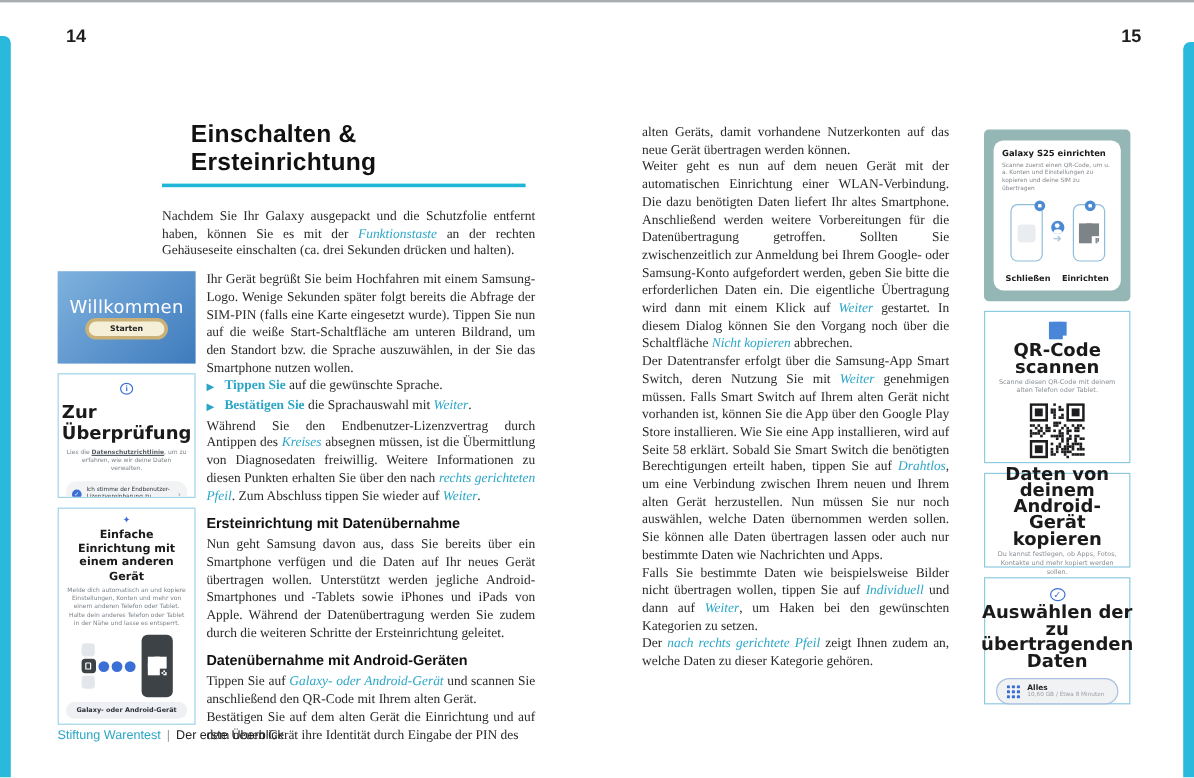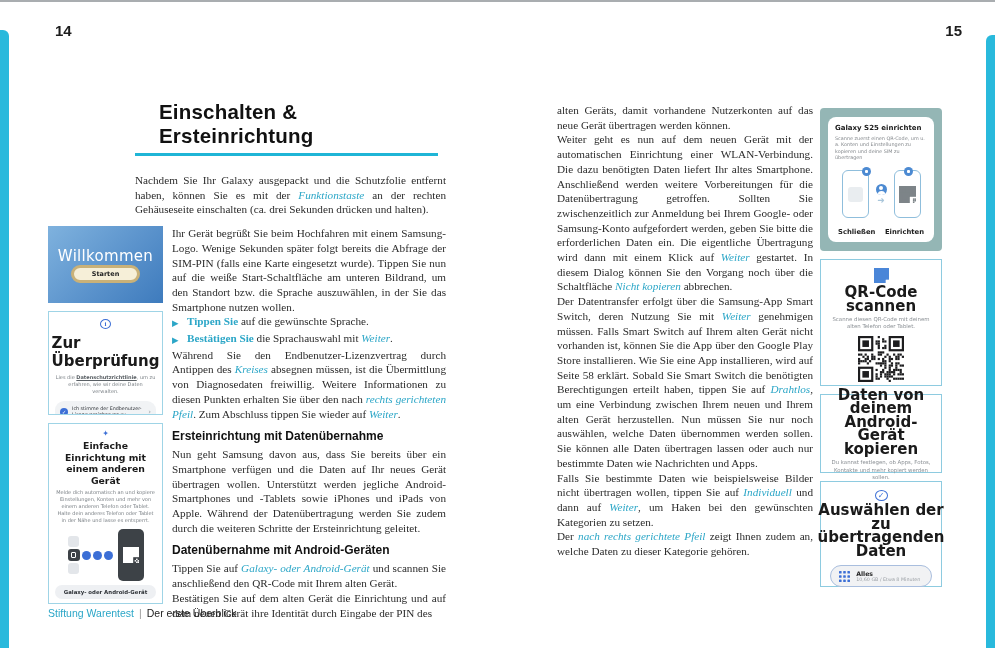--- a/index.html
+++ b/index.html
@@ -8,21 +8,21 @@
   }
   *{margin:0;padding:0;box-sizing:border-box;}
   html,body{width:995px;height:648px;}
   body{background:#fff;position:relative;overflow:hidden;
        font-family:"Liberation Serif",serif;color:var(--ink);}
   .top-edge{position:absolute;top:0;left:0;width:995px;height:2px;background:#a9adb0;}
   .edge-bar{position:absolute;width:9px;top:30px;bottom:0;background:var(--bar);}
   .edge-left{left:0;border-radius:0 6px 0 0;}
   .edge-right{right:0;top:35px;border-radius:6px 0 0 0;}
   .pgnum{position:absolute;top:22px;font:700 15px "Liberation Sans",sans-serif;color:#1d1d1d;}
-  .pgnum-l{left:55px;} .pgnum-r{right:33px;}
+  .pgnum-l{left:55px;} .pgnum-r{right:44px;}
 
   
   .lpage{position:absolute;left:48px;top:100px;width:398px;}
   .lp-title{margin-left:111px;font:700 20.5px "Liberation Sans",sans-serif;color:#111;letter-spacing:.2px;}
   .lp-rule{margin-left:87px;margin-top:5px;width:303px;height:3px;background:var(--teal);}
   .lp-p1{margin-left:87px;margin-top:17px;width:311px;}
   p.body, .body{font-size:11.2px;line-height:14.7px;text-align:justify;hyphens:auto;}
   .lp-row{display:flex;margin-top:9px;gap:9px;}
   .cards-col{width:115px;flex:0 0 115px;display:flex;flex-direction:column;gap:8px;}
   .text-col{flex:1;min-width:0;}
@@ -62,21 +62,21 @@
   .dsq{width:12px;height:12px;border-radius:3px;background:#3d4247;display:flex;align-items:center;justify-content:center;}
   .dsq i{display:block;width:5px;height:6px;border:1px solid #fff;border-radius:1px;}
   .dot{width:9px;height:9px;border-radius:50%;background:var(--blue);color:#fff;font-size:4.5px;
        display:flex;align-items:center;justify-content:center;font-family:"DejaVu Sans",sans-serif;}
   .phone-dark{width:26px;height:52px;border-radius:5px;background:#3d4247;display:flex;align-items:center;justify-content:center;}
   .phone-dark .qrbox{width:16px;height:16px;}
   .pill-btn{width:100%;background:#eef0f3;border-radius:9px;text-align:center;
             font-size:5.4px;font-weight:700;color:#2f3338;padding:4px 2px;margin-top:4px;}
 
   
-  .rtext{position:absolute;left:557px;top:103px;width:256px;}
+  .rtext{position:absolute;left:535px;top:103px;width:256px;}
   .rside{position:absolute;left:820px;top:108px;width:122px;display:flex;flex-direction:column;gap:8px;
          font-family:"DejaVu Sans",sans-serif;}
   .gcard{background:#94b6b5;border-radius:4px;padding:9px 8px;height:143px;}
   .gcard-in{background:#fff;border-radius:8px;height:100%;padding:7px 7px 6px;display:flex;flex-direction:column;}
   .gcard h4{font-size:7px;font-weight:700;color:#1a1a1a;}
   .gcard .gtx{font-size:4.9px;line-height:6.4px;color:#85898d;margin-top:3px;}
   .gill{flex:1;display:flex;align-items:center;justify-content:center;gap:7px;margin-top:2px;}
   .ph{width:27px;height:48px;border:1.4px solid #8fbedc;border-radius:6px;background:#fff;position:relative;
       display:flex;align-items:center;justify-content:center;}
   .badge{position:absolute;top:-4px;width:9px;height:9px;border-radius:50%;background:#4c8ad2;

